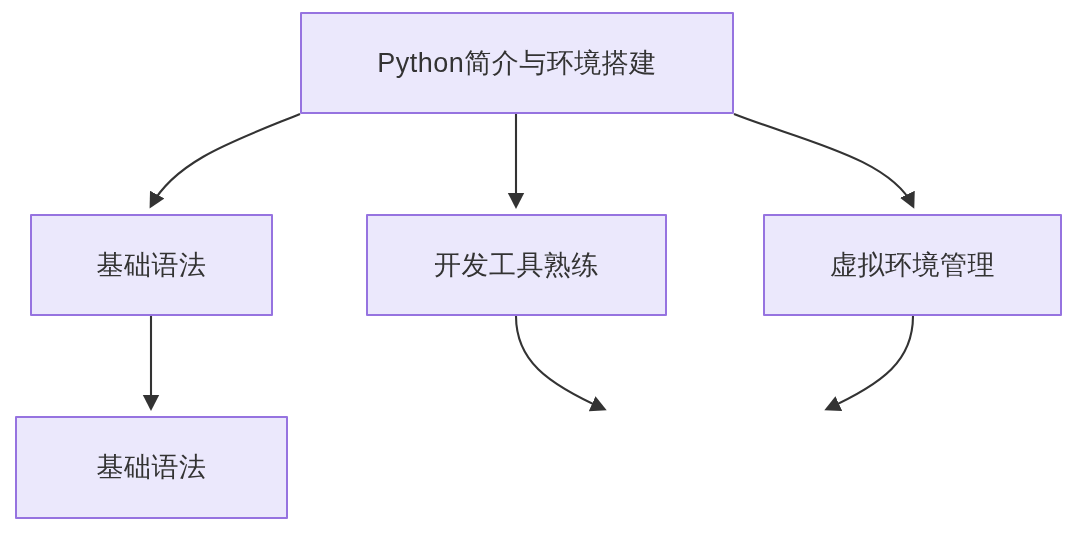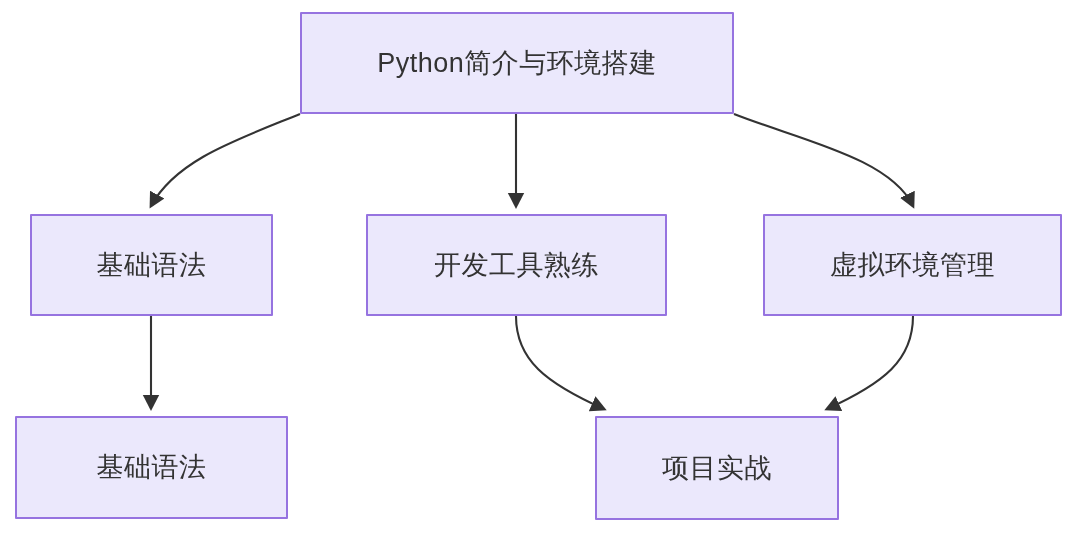--- a/index.html
+++ b/index.html
@@ -83,17 +83,14 @@
   </div>
 
   <div class="node" id="node-tools" style="left: 366px; top: 214px; width: 301px; height: 102px; background: rgb(235, 232, 252); border-color: rgb(150, 115, 224); color: rgb(51, 51, 51);">
     <span class="node-label">开发工具熟练</span>
   </div>
 
   <div class="node" id="node-functions" style="left: 15px; top: 416px; width: 273px; height: 103px; background: rgb(235, 232, 252); border-color: rgb(150, 115, 224); color: rgb(51, 51, 51);">
     <span class="node-label">基础语法</span>
   </div>
 
-  <div class="node" id="node-project" style="left: 595px; top: 416px; width: 244px; height: 104px; background: rgb(235, 232, 252); border-color: rgb(150, 115, 224); color: rgb(51, 51, 51);">
-    <span class="node-label">项目实战</span>
-  </div>
 
 </div>
 
 </body></html>

